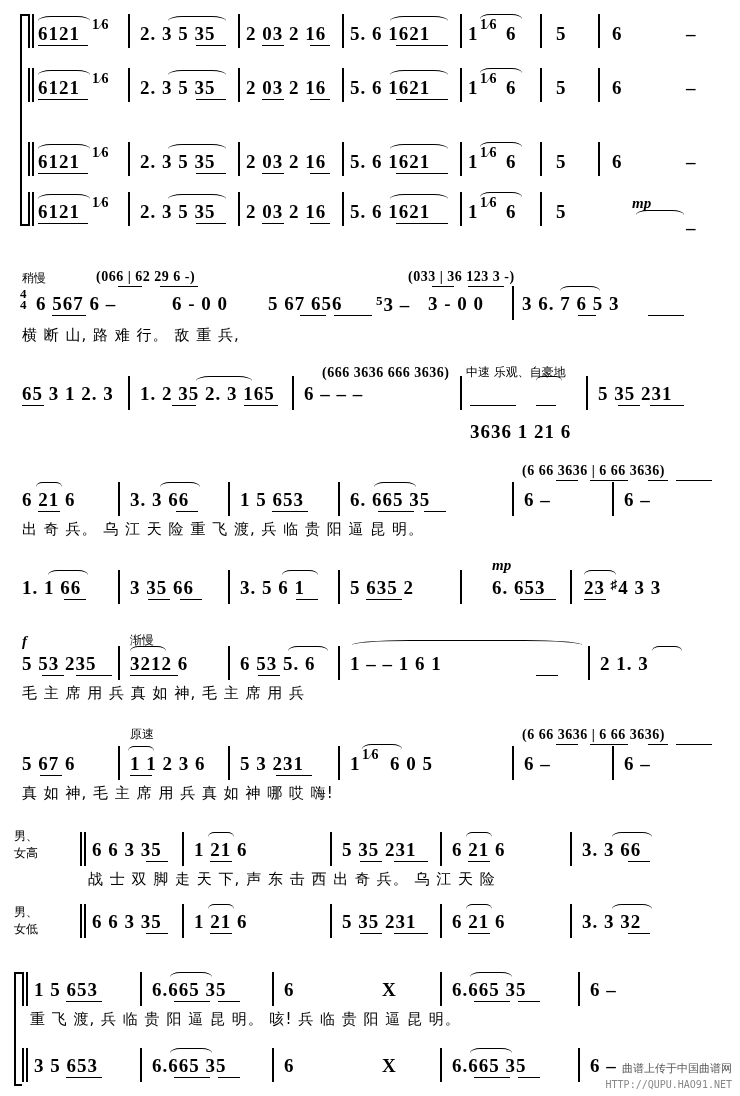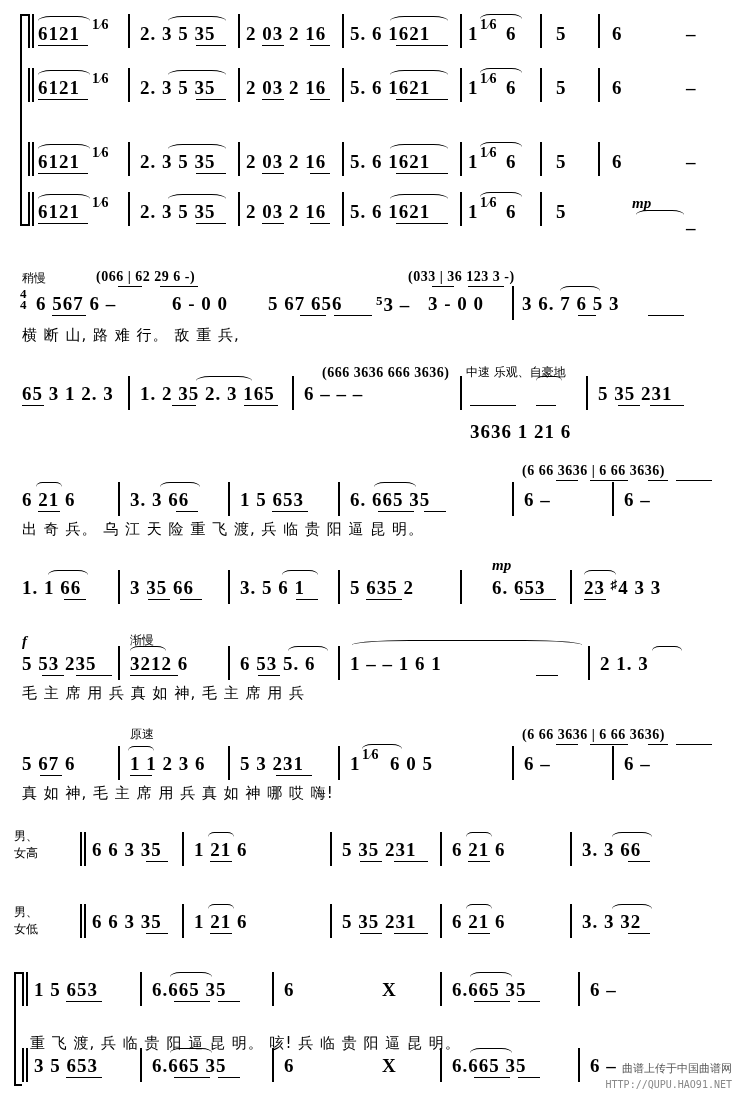--- a/index.html
+++ b/index.html
@@ -315,20 +315,21 @@
   <div class="beam" style="left:360px;top:861px;width:22px;"></div>
   <div class="beam" style="left:394px;top:861px;width:34px;"></div>
   <div class="bar" style="left:440px;top:832px;height:34px;"></div>
   <div class="t num" style="left:452px;top:840px;">6 21 6</div>
   <div class="beam" style="left:468px;top:861px;width:22px;"></div>
   <div class="slur" style="left:466px;top:832px;width:26px;"></div>
   <div class="bar" style="left:570px;top:832px;height:34px;"></div>
   <div class="t num" style="left:582px;top:840px;">3.  3 66</div>
   <div class="beam" style="left:628px;top:861px;width:22px;"></div>
   <div class="slur" style="left:612px;top:832px;width:40px;"></div>
+  <div class="t lyr" style="left:88px;top:872px;">战 士 双 脚 走 天 下, 声 东 击 西 出 奇 兵。 乌 江 天 险</div>
 
   <div class="dbar" style="left:80px;top:904px;height:34px;"></div>
   <div class="t num" style="left:92px;top:912px;">6 6  3 35</div>
   <div class="beam" style="left:146px;top:933px;width:22px;"></div>
   <div class="bar" style="left:182px;top:904px;height:34px;"></div>
   <div class="t num" style="left:194px;top:912px;">1 21 6</div>
   <div class="beam" style="left:210px;top:933px;width:22px;"></div>
   <div class="slur" style="left:208px;top:904px;width:26px;"></div>
   <div class="bar" style="left:330px;top:904px;height:34px;"></div>
   <div class="t num" style="left:342px;top:912px;">5 35 231</div>
@@ -355,21 +356,21 @@
   <div class="bar" style="left:272px;top:972px;height:34px;"></div>
   <div class="t num" style="left:284px;top:980px;">6</div>
   <div class="t num" style="left:382px;top:980px;">X</div>
   <div class="bar" style="left:440px;top:972px;height:34px;"></div>
   <div class="t num" style="left:452px;top:980px;">6.665 35</div>
   <div class="beam" style="left:474px;top:1001px;width:36px;"></div>
   <div class="beam" style="left:518px;top:1001px;width:22px;"></div>
   <div class="slur" style="left:470px;top:972px;width:42px;"></div>
   <div class="bar" style="left:578px;top:972px;height:34px;"></div>
   <div class="t num" style="left:590px;top:980px;">6   –</div>
-  <div class="t lyr" style="left:30px;top:1012px;margin-top:24px;">重 飞 渡, 兵 临 贵 阳 逼 昆 明。 咳! 兵 临 贵 阳 逼 昆 明。</div>
+  <div class="t lyr" style="left:30px;top:1012px;">重 飞 渡, 兵 临 贵 阳 逼 昆 明。 咳! 兵 临 贵 阳 逼 昆 明。</div>
 
   <div class="dbar" style="left:22px;top:1048px;height:34px;"></div>
   <div class="t num" style="left:34px;top:1056px;">3 5 653</div>
   <div class="beam" style="left:66px;top:1077px;width:36px;"></div>
   <div class="bar" style="left:140px;top:1048px;height:34px;"></div>
   <div class="t num" style="left:152px;top:1056px;">6.665 35</div>
   <div class="beam" style="left:174px;top:1077px;width:36px;"></div>
   <div class="beam" style="left:218px;top:1077px;width:22px;"></div>
   <div class="slur" style="left:170px;top:1048px;width:42px;"></div>
   <div class="bar" style="left:272px;top:1048px;height:34px;"></div>

